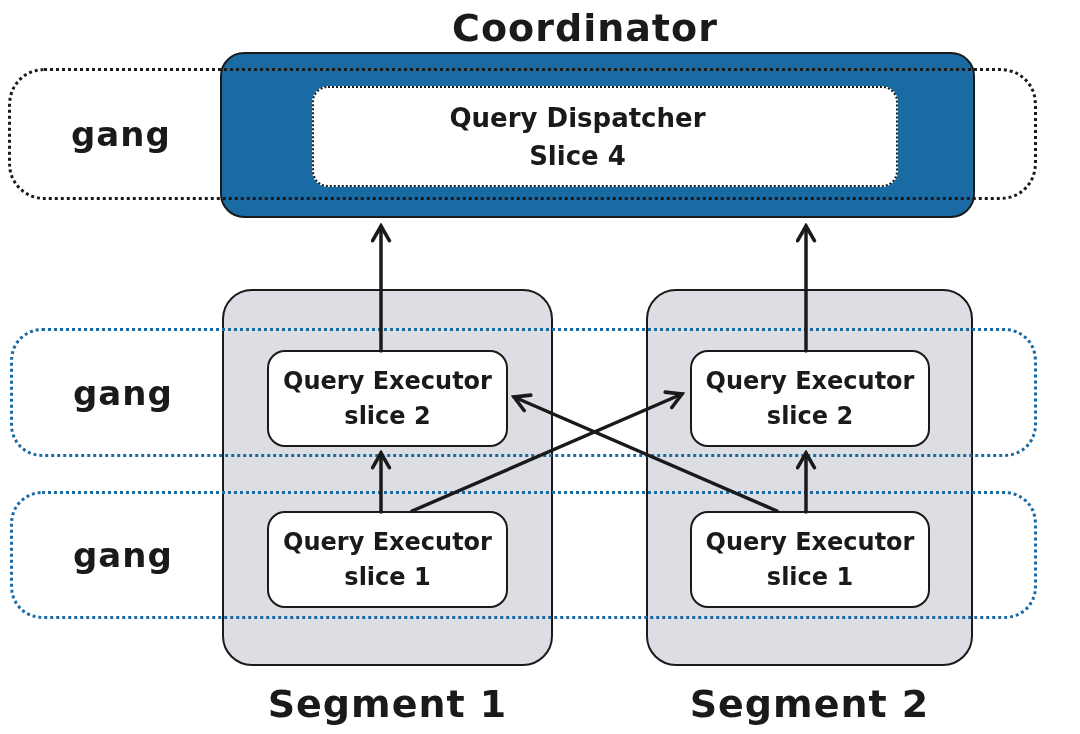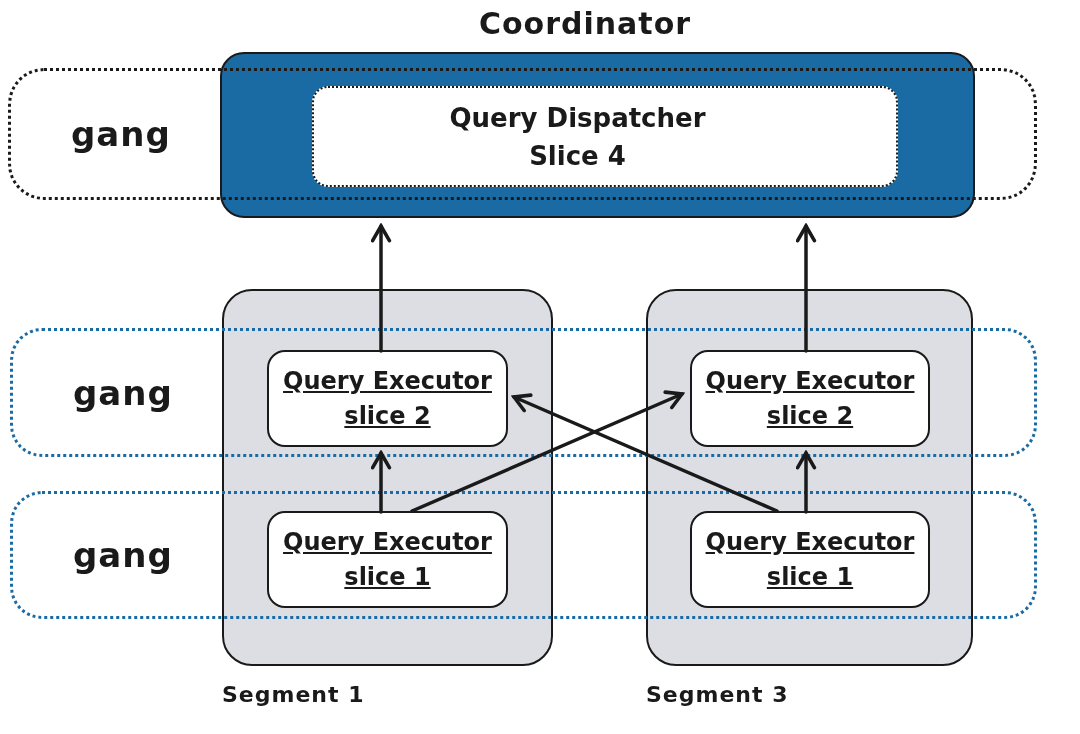--- a/index.html
+++ b/index.html
@@ -12,21 +12,21 @@
     font-family: "DejaVu Sans", sans-serif;
     color: var(--stroke, #1a1a1a);
     overflow: hidden;
   }
 
   
   .diagram-title {
     position: absolute;
     left: 435px; top: 6px; width: 300px;
     text-align: center;
-    font-size: 30px;
+    font-size: 38px;
     font-weight: 700;
     letter-spacing: 1px;
   }
 
   
   .gang-row {
     position: absolute;
     display: flex;
     align-items: center;
     padding-left: 60px;
@@ -101,32 +101,31 @@
     z-index: 4;
     display: flex;
     flex-direction: column;
     justify-content: center;
     align-items: center;
     font-size: 24px;
     font-weight: 600;
     line-height: 35px;
     text-align: center;
     height: 97px;
-    text-decoration: underline;
   }
   .s1-slice2 { left: 267px; top: 350px; width: 241px; }
   .s1-slice1 { left: 267px; top: 511px; width: 241px; }
   .s2-slice2 { left: 690px; top: 350px; width: 240px; }
   .s2-slice1 { left: 690px; top: 511px; width: 240px; }
 
   .segment-label {
     position: absolute;
     top: 682px;
-    text-align: left;
-    font-size: 22px;
+    text-align: center;
+    font-size: 38px;
     font-weight: 700;
     letter-spacing: 1px;
     z-index: 2;
   }
   .segment-label-1 { left: 222px; width: 331px; }
   .segment-label-2 { left: 646px; width: 327px; }
 
   
   .arrows-layer {
     position: absolute;
@@ -185,21 +184,21 @@
   <div class="executor-box s2-slice2">
     <div>Query Executor</div>
     <div>slice 2</div>
   </div>
   <div class="executor-box s2-slice1">
     <div>Query Executor</div>
     <div>slice 1</div>
   </div>
 
   <div class="segment-label segment-label-1">Segment 1</div>
-  <div class="segment-label segment-label-2">Segment 3</div>
+  <div class="segment-label segment-label-2">Segment 2</div>
 
   <svg class="arrows-layer" viewBox="0 0 1080 734" xmlns="http://www.w3.org/2000/svg">
     <defs>
       <marker id="ah" viewBox="0 0 10 10" refX="8.5" refY="5" markerWidth="6" markerHeight="6" orient="auto-start-reverse" markerUnits="strokeWidth">
         <path class="arrowhead-path" d="M1.5,1 L8.5,5 L1.5,9" stroke-width="1.7" stroke-linecap="round"></path>
       </marker>
     </defs>
     <line class="arrow" x1="381" y1="351" x2="381" y2="226" marker-end="url(#ah)"></line>
     <line class="arrow" x1="806" y1="351" x2="806" y2="226" marker-end="url(#ah)"></line>
     <line class="arrow" x1="381" y1="512" x2="381" y2="453" marker-end="url(#ah)"></line>

